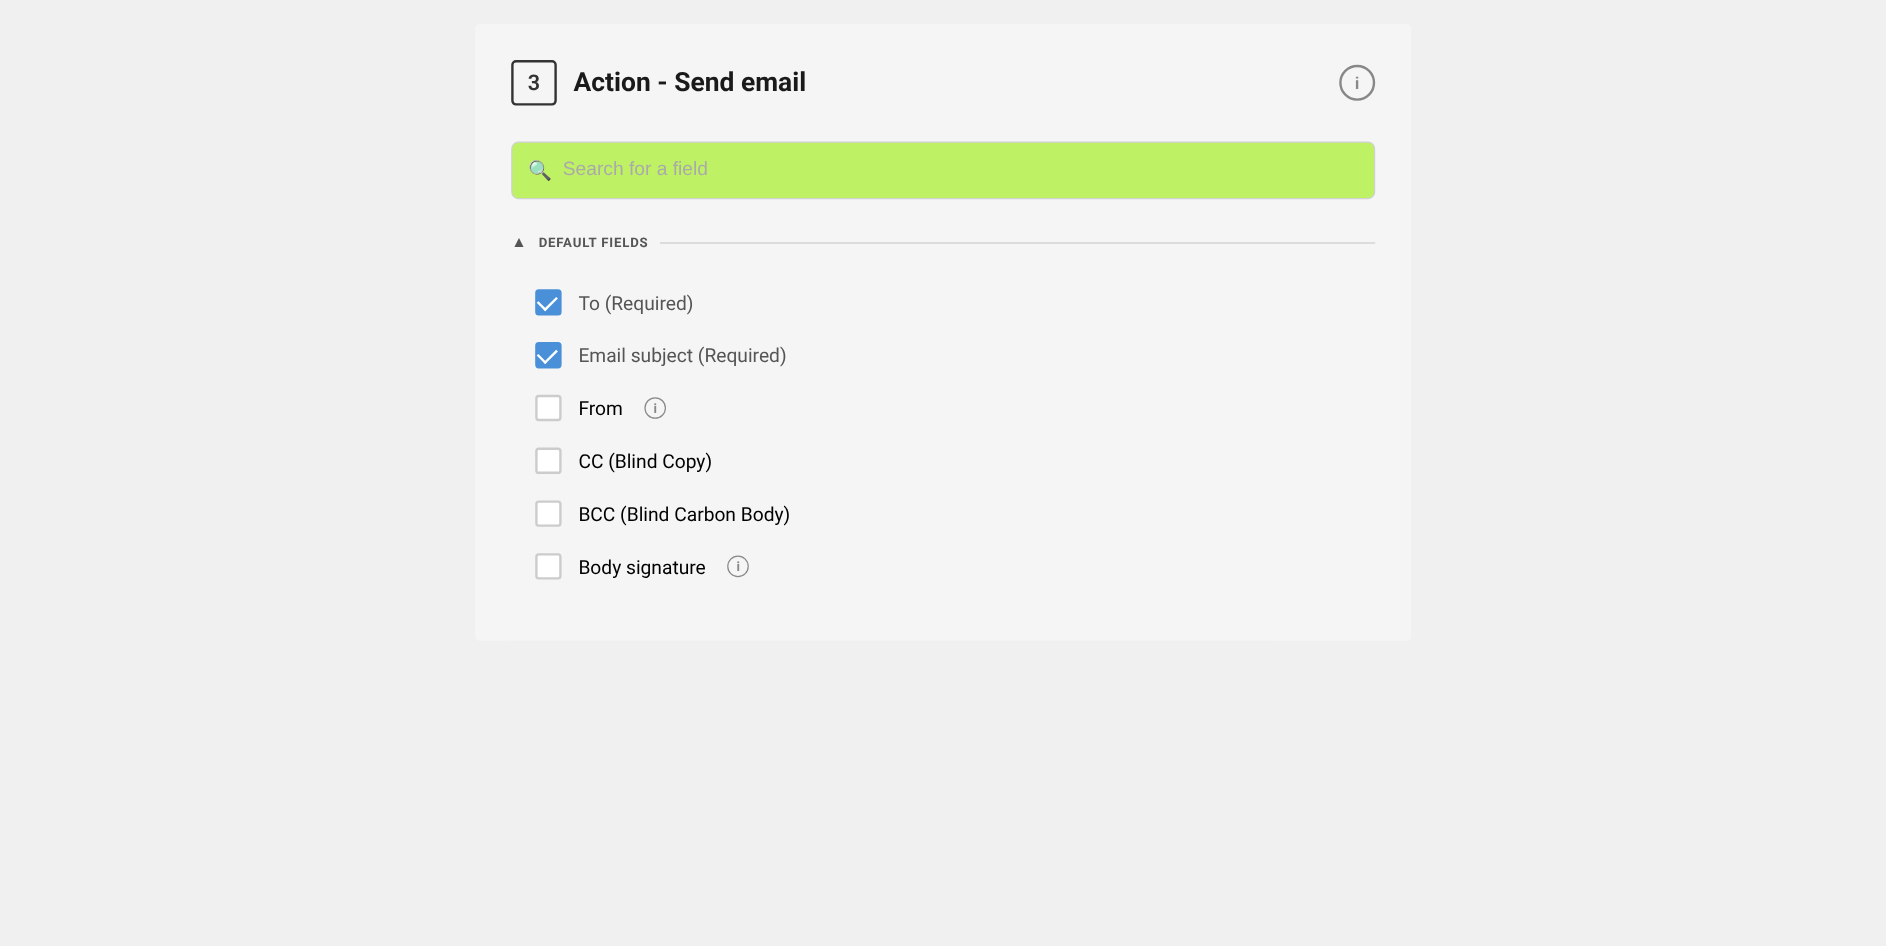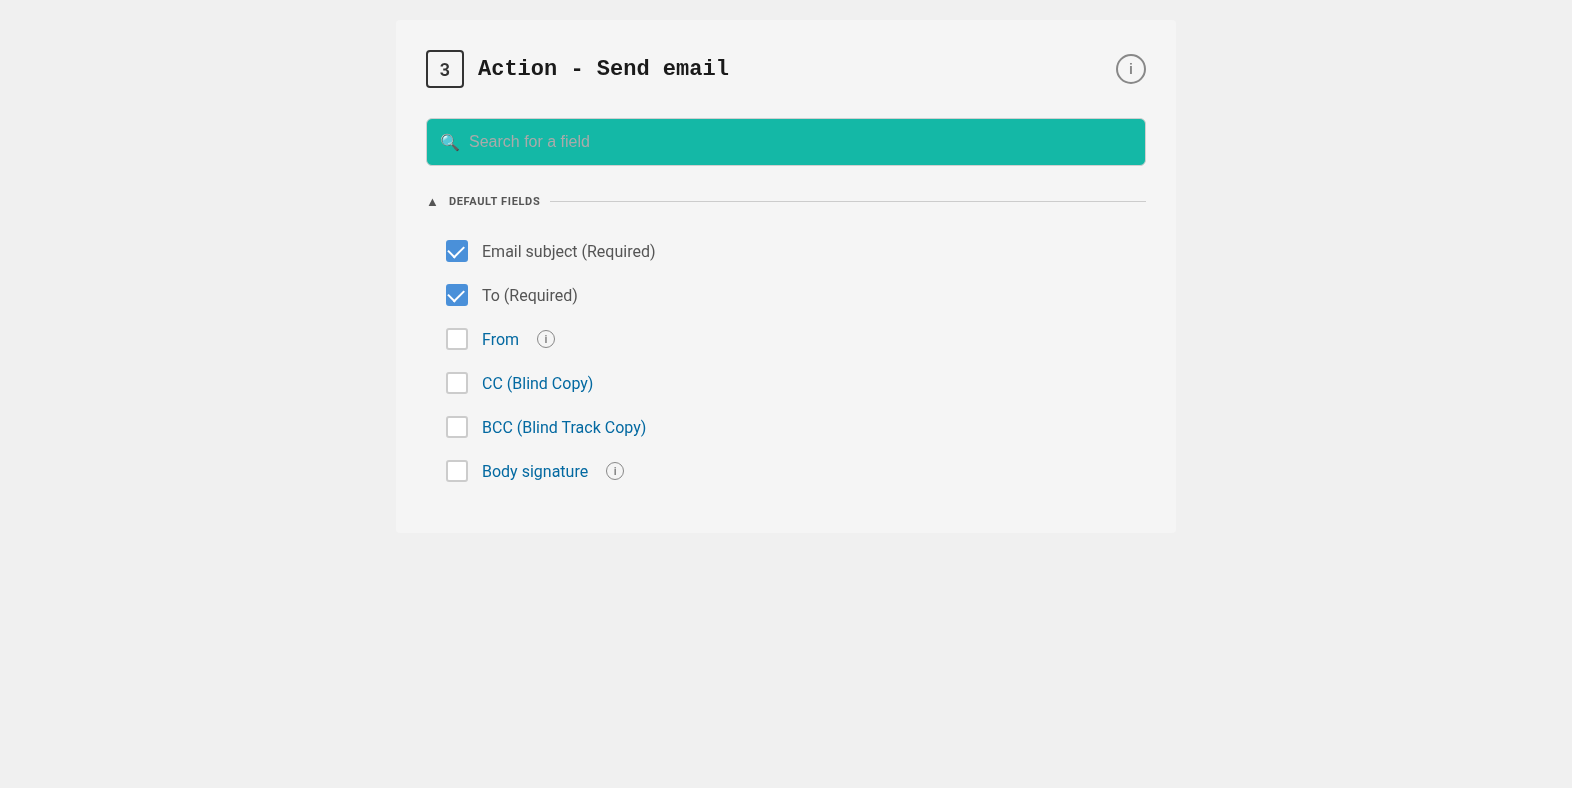--- a/index.html
+++ b/index.html
@@ -48,21 +48,20 @@
       border-radius: 4px;
       font-size: 18px;
       font-weight: 600;
       color: #333;
     }
 
     .panel-title {
       font-size: 22px;
       font-weight: 700;
       color: #1a1a1a;
-      font-family: Liberation Mono, monospace;
     }
 
     .info-icon-btn {
       width: 30px;
       height: 30px;
       border-radius: 50%;
       border: 2px solid #888;
       display: flex;
       align-items: center;
       justify-content: center;
@@ -86,21 +85,21 @@
       color: #999;
       font-size: 16px;
       pointer-events: none;
     }
 
     .search-input {
       width: 100%;
       padding: 14px 14px 14px 42px;
       border: 1.5px solid #d0d0d0;
       border-radius: 6px;
-      background: #14b8a6;
+      background: #bef264;
       font-size: 16px;
       color: #333;
       outline: none;
     }
 
     .search-input::placeholder {
       color: #aaa;
     }
 
     .section-header {
@@ -166,21 +165,21 @@
       display: block;
       width: 13px;
       height: 8px;
       border-left: 2.5px solid #fff;
       border-bottom: 2.5px solid #fff;
       transform: rotate(-45deg) translateY(-2px);
     }
 
     .field-label {
       font-size: 16px;
-      color: #0369a1;
+      color: #000000;
     }
 
     .field-label.checked-label {
       color: #555;
     }
 
     .info-inline {
       display: inline-flex;
       align-items: center;
       justify-content: center;
@@ -216,38 +215,38 @@
   <div class="section-header">
     <span class="chevron-icon">▲</span>
     <span class="section-title">DEFAULT FIELDS</span>
     <div class="section-divider"></div>
   </div>
 
   <div class="field-list" id="field-list">
 
   <div class="field-item">
         <div class="checkbox checked"></div>
+        <span class="field-label checked-label">To (Required)</span>
+      </div>
+      <div class="field-item">
+        <div class="checkbox checked"></div>
         <span class="field-label checked-label">Email subject (Required)</span>
-      </div>
-      <div class="field-item">
-        <div class="checkbox checked"></div>
-        <span class="field-label checked-label">To (Required)</span>
       </div>
       <div class="field-item">
         <div class="checkbox"></div>
         <span class="field-label">From</span>
         <span class="info-inline">i</span>
       </div>
       <div class="field-item">
         <div class="checkbox"></div>
         <span class="field-label">CC (Blind Copy)</span>
       </div>
       <div class="field-item">
         <div class="checkbox"></div>
-        <span class="field-label">BCC (Blind Track Copy)</span>
+        <span class="field-label">BCC (Blind Carbon Body)</span>
       </div>
       <div class="field-item">
         <div class="checkbox"></div>
         <span class="field-label">Body signature</span>
         <span class="info-inline">i</span>
       </div>
     </div>
 
 </div>
 

